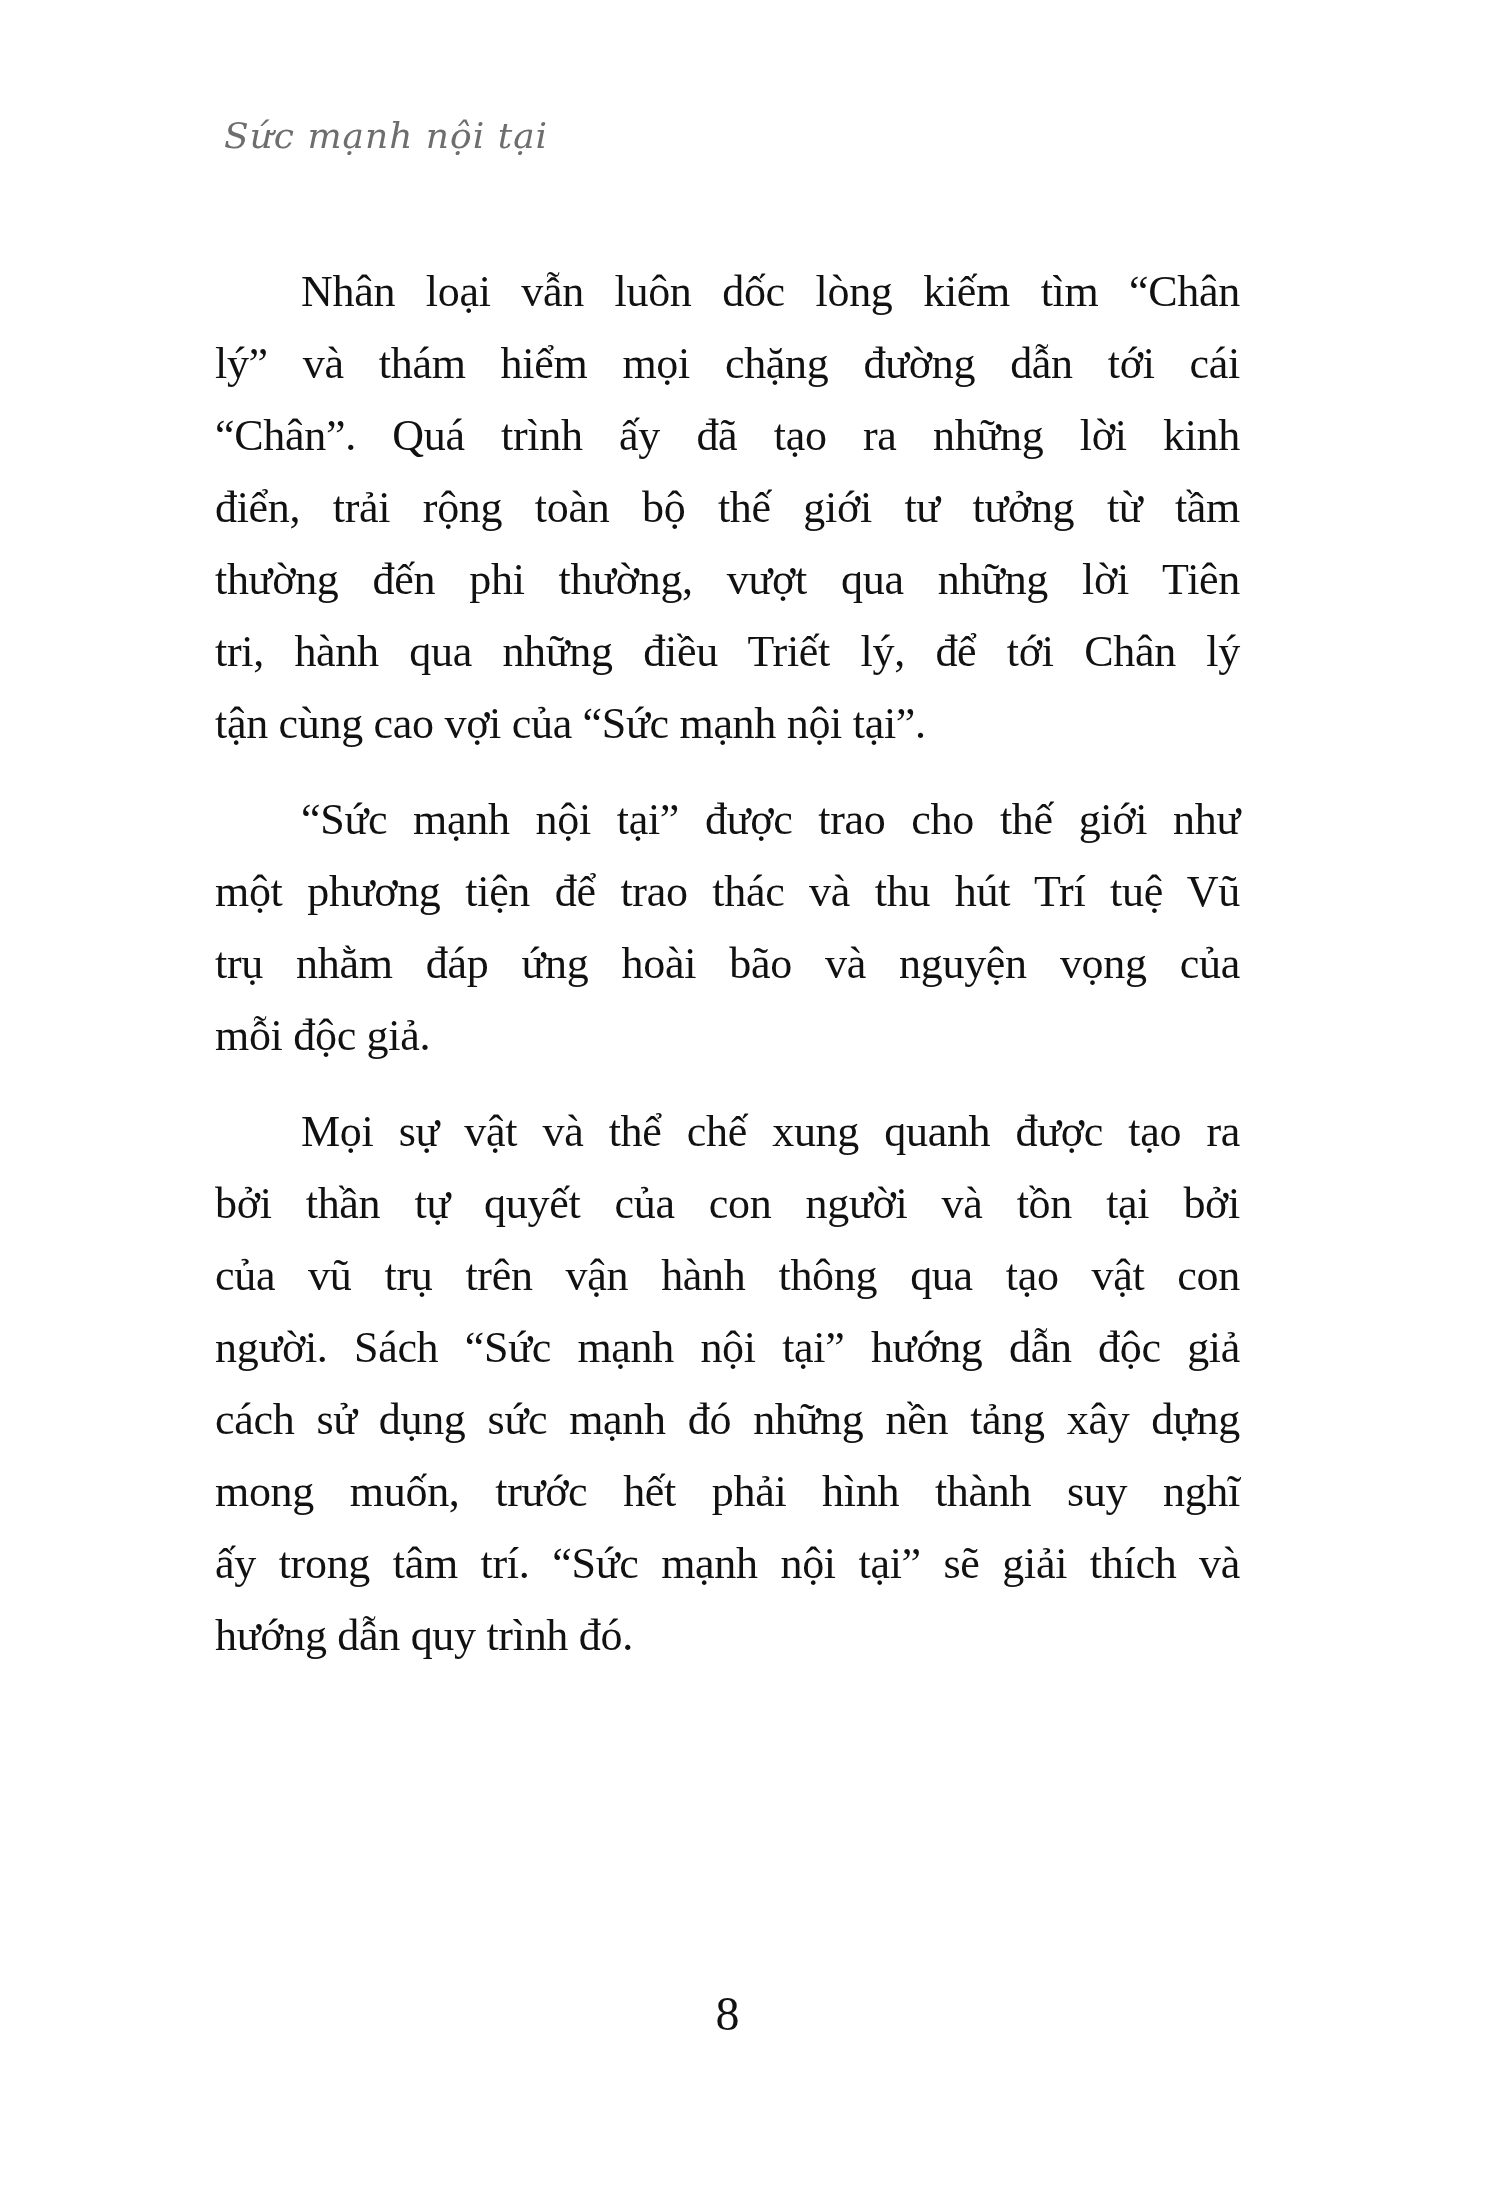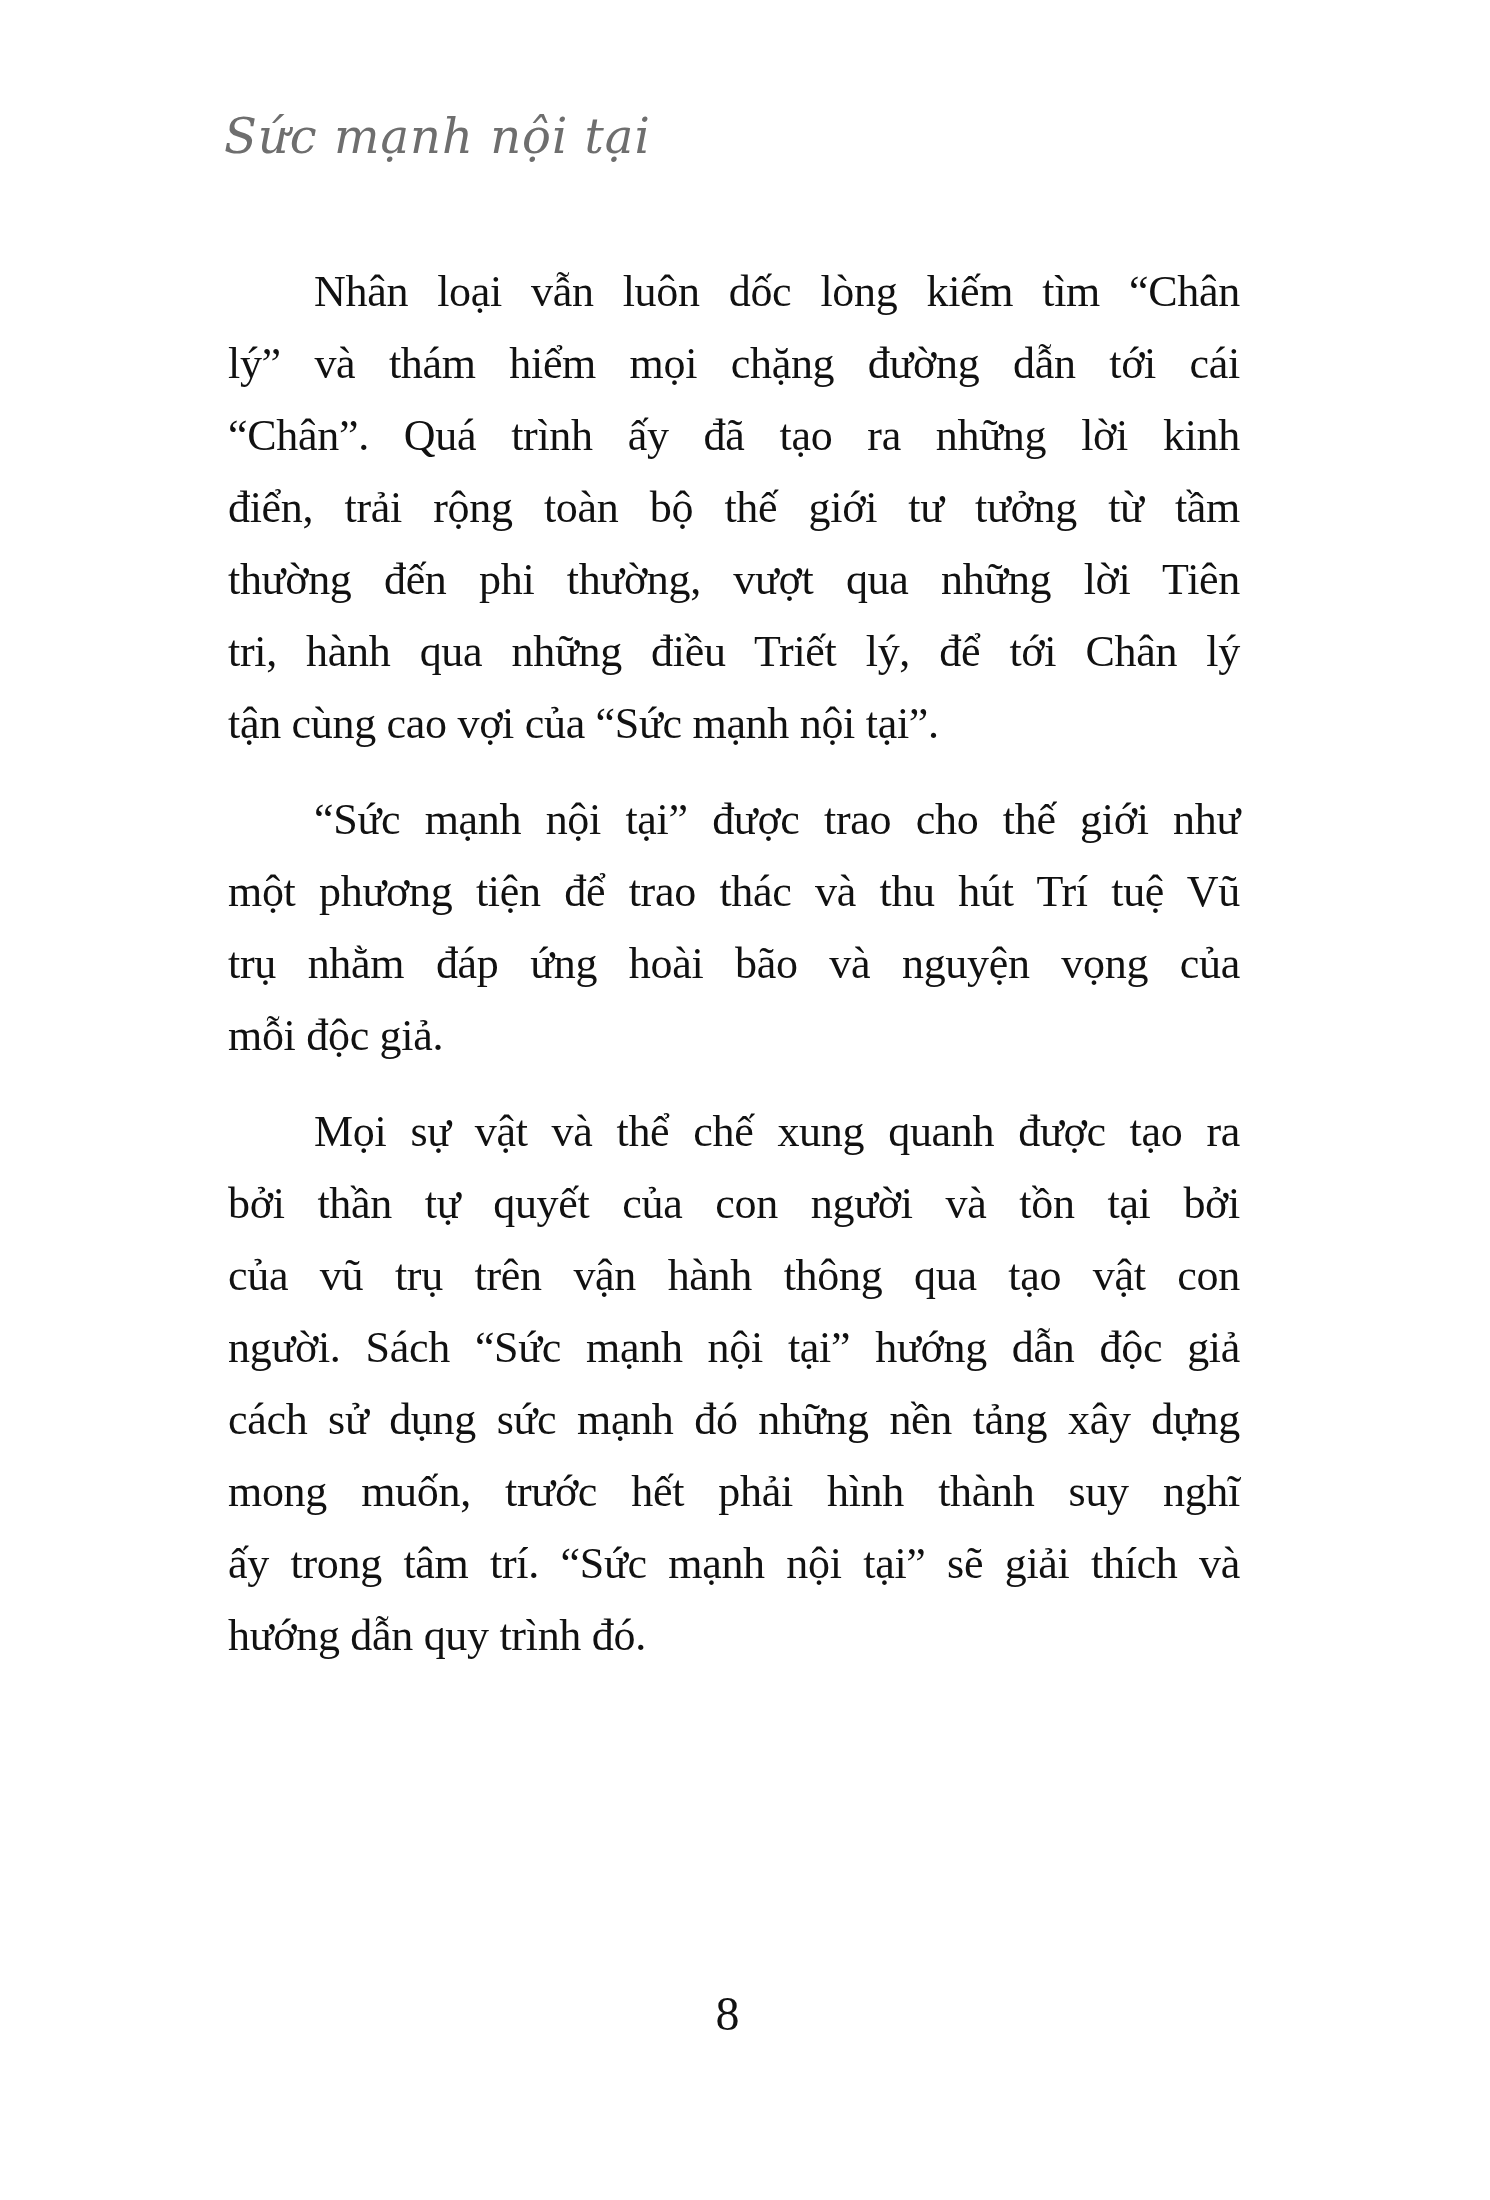--- a/index.html
+++ b/index.html
@@ -14,37 +14,37 @@
     background: #ffffff;
     overflow: hidden;
     font-family: "Liberation Serif", "DejaVu Serif", serif;
   }
   .running-head {
     position: absolute;
     top: 112px;
     left: 224px;
     font-family: "DejaVu Serif", "Liberation Serif", serif;
     font-style: italic;
-    font-size: 48px;
+    font-size: 36px;
     line-height: 48px;
     letter-spacing: 1px;
     color: #6e6e6e;
   }
   .body-text {
     position: absolute;
     top: 256px;
     left: 215px;
     width: 1025px;
     font-size: 44px;
     line-height: 72px;
     color: #111111;
     letter-spacing: -0.3px;
   }
   .paragraph {
-    margin: 0 0 24px 13px;
+    margin: 0 0 24px 0;
     padding: 0;
   }
   .line {
     text-align: justify;
     text-align-last: justify;
     white-space: normal;
     height: 72px;
     overflow: visible;
   }
   .line.first {

